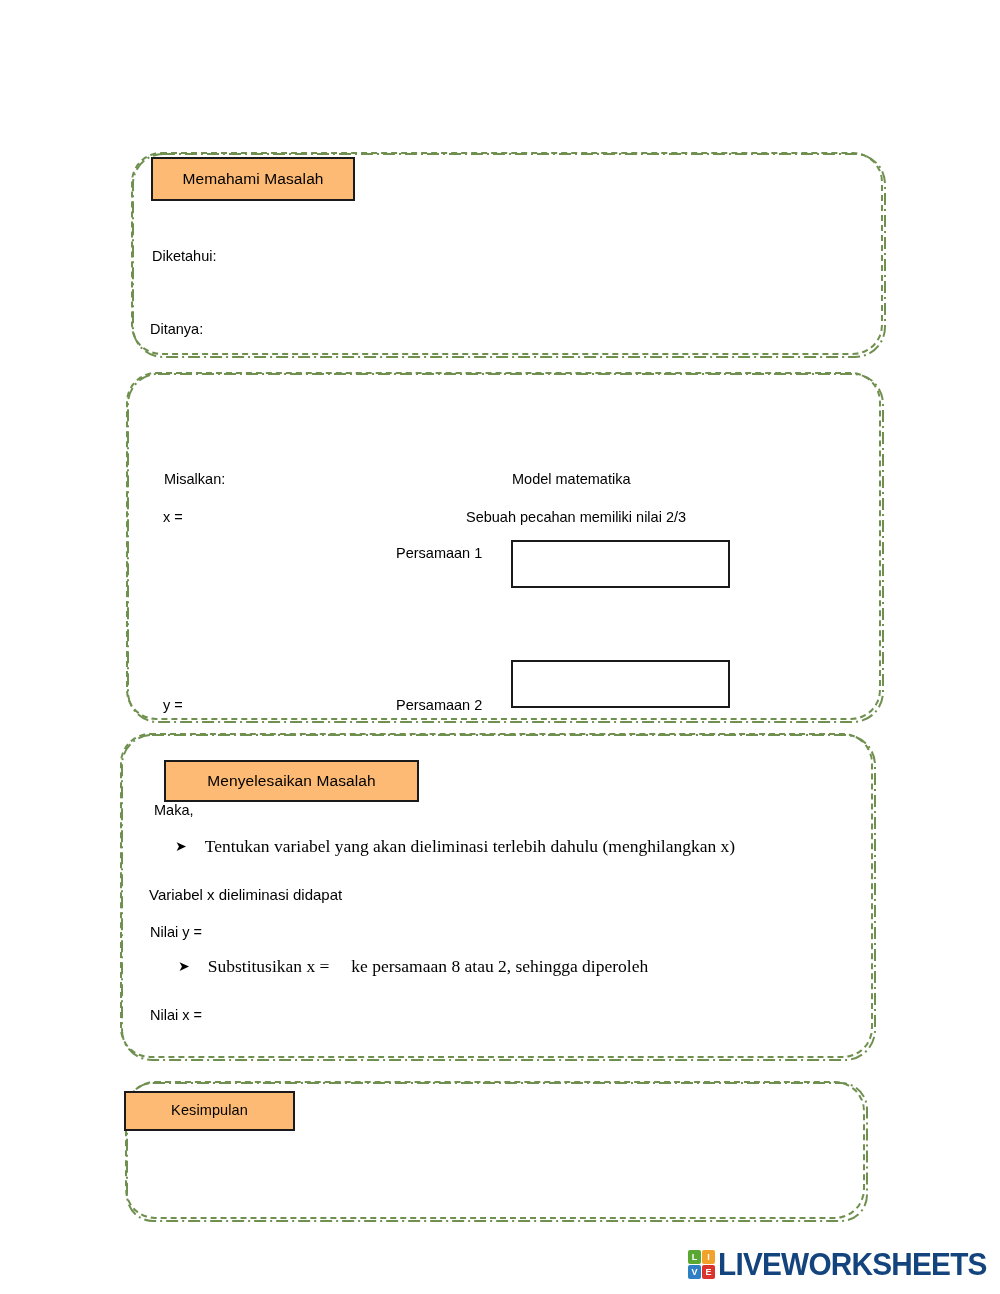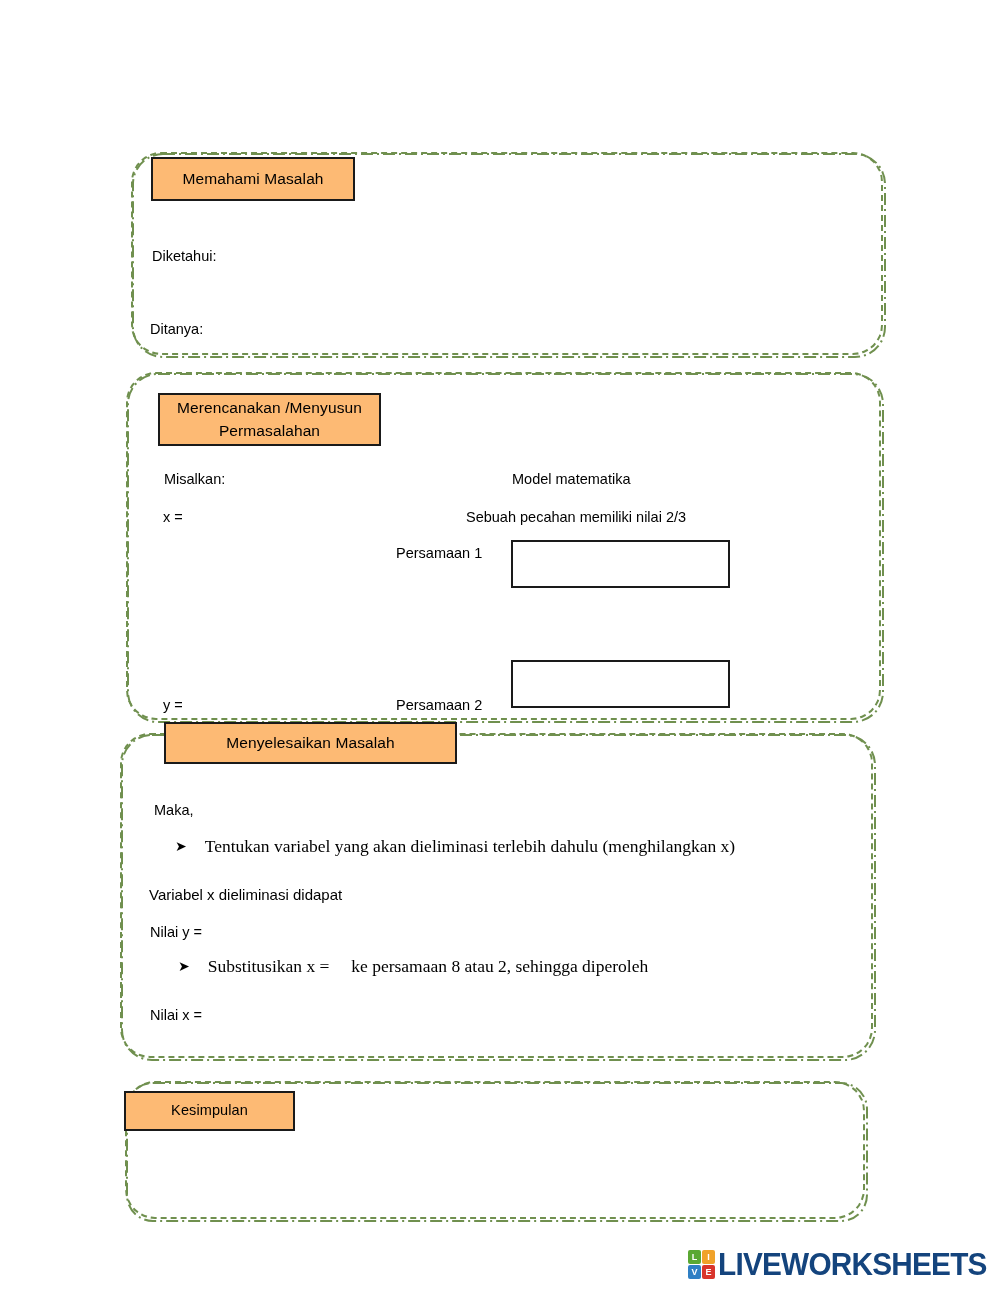--- a/index.html
+++ b/index.html
@@ -57,21 +57,21 @@
     align-items: center;
     justify-content: center;
     text-align: center;
     font-size: 15.5px;
     line-height: 1.45;
     color: #000;
     letter-spacing: 0.1px;
   }
   .hdr1 { left: 151px; top: 157px;  width: 204px; height: 44px; }
   .hdr2 { left: 158px; top: 393px;  width: 223px; height: 53px; }
-  .hdr3 { left: 164px; top: 722px;  width: 293px; height: 42px; }
+  .hdr3 { left: 164px; top: 760px;  width: 255px; height: 42px; }
   .hdr4 { left: 124px; top: 1091px; width: 171px; height: 40px; font-size: 14.5px; }
 
   
   .txt {
     position: absolute;
     font-size: 14.5px;
     line-height: 1.4;
     white-space: pre;
     color: #000;
   }
@@ -181,26 +181,20 @@
     <span>Memahami Masalah</span>
   </div>
   <div class="txt t-diketahui">Diketahui:</div>
   <div class="txt t-ditanya">Ditanya:</div>
 
   <div class="section sec2">
     <svg class="frame">
       <rect x="2" y="2" rx="30" ry="30" width="755" height="348" fill="none" stroke="#70904f" stroke-width="2" stroke-dasharray="12 4 2 4" stroke-linecap="butt"></rect>
     </svg>
   </div>
-  <div class="hdr hdr2">
-    <div>
-      <span>Merencanakan /Menyusun</span><br>
-      <span>Permasalahan</span>
-    </div>
-  </div>
 
   <div class="txt t-misalkan">Misalkan:</div>
   <div class="txt t-x">x =</div>
   <div class="txt t-y">y =</div>
 
   <div class="txt t-model">Model matematika</div>
   <div class="txt t-pecahan">Sebuah pecahan memiliki nilai 2/3</div>
 
   <div class="txt t-pers1">Persamaan 1</div>
   <div class="ansbox ans1">

